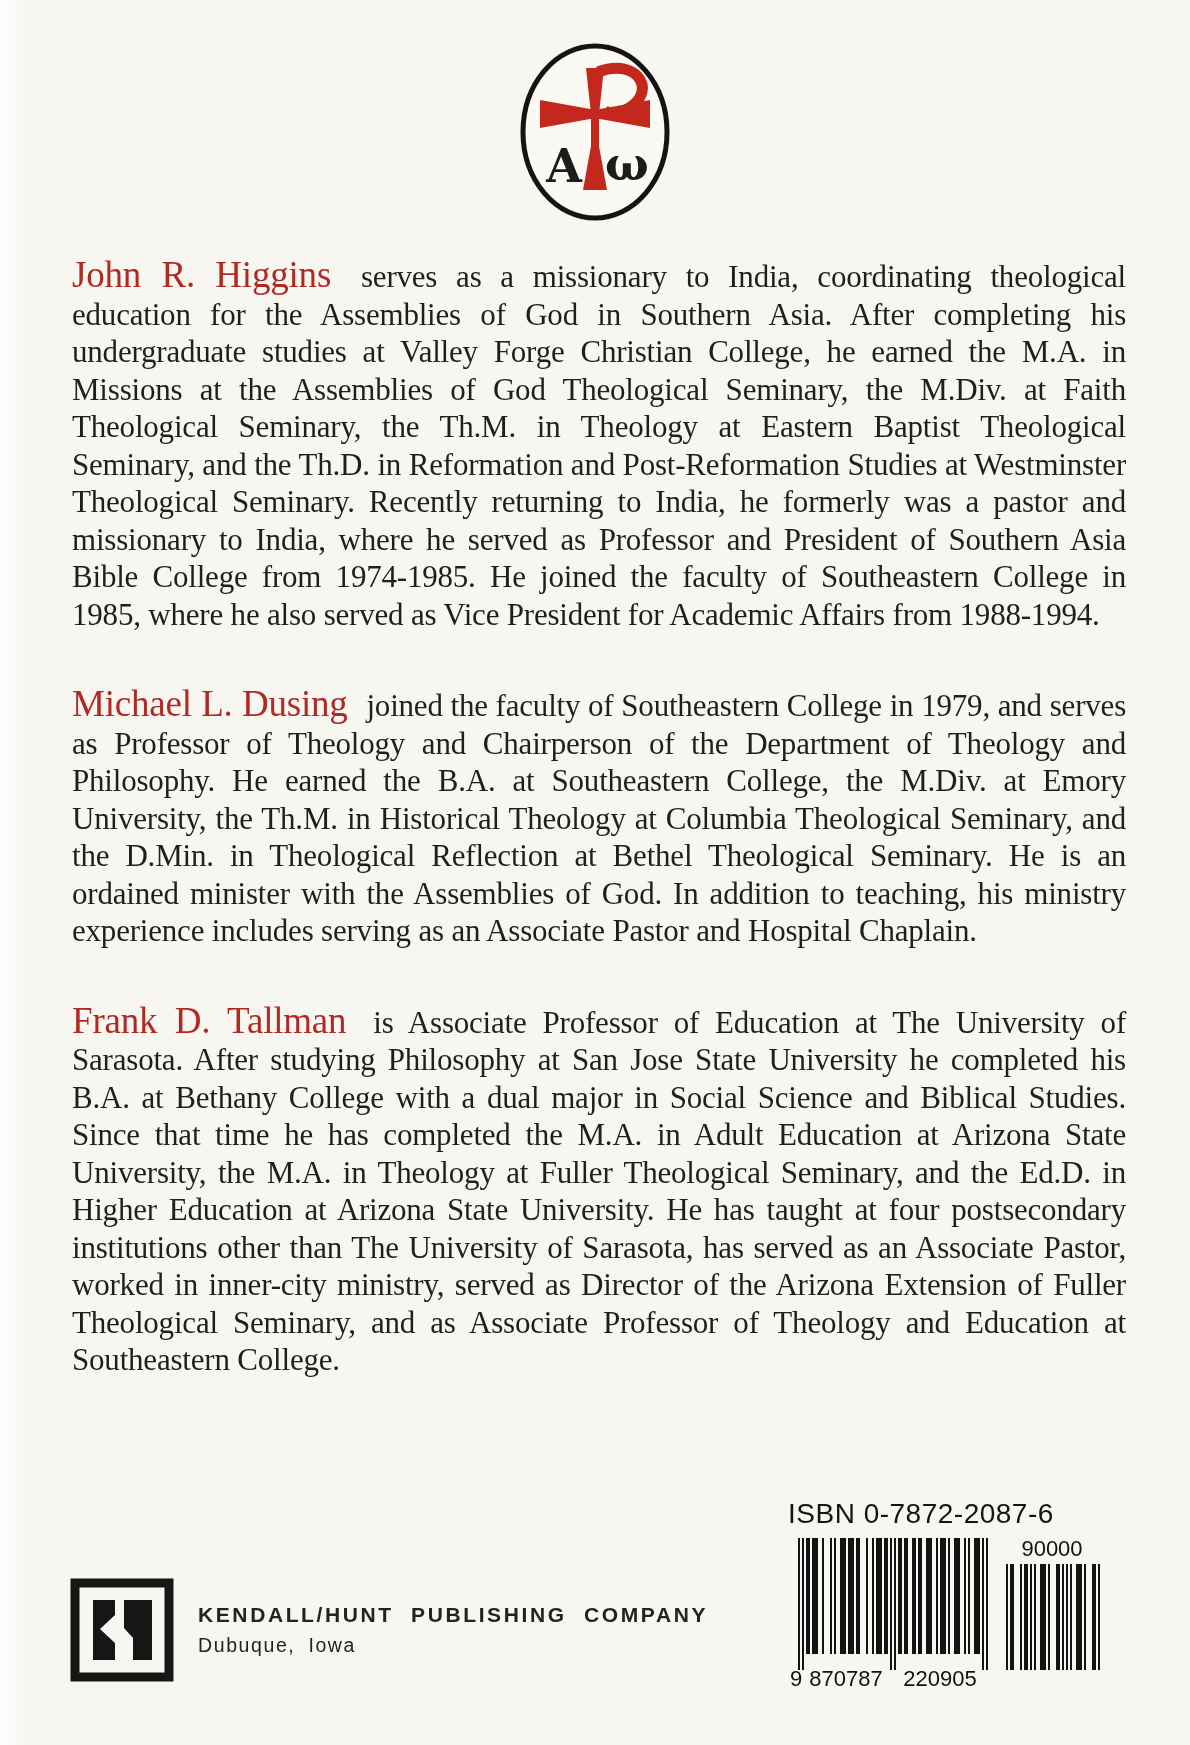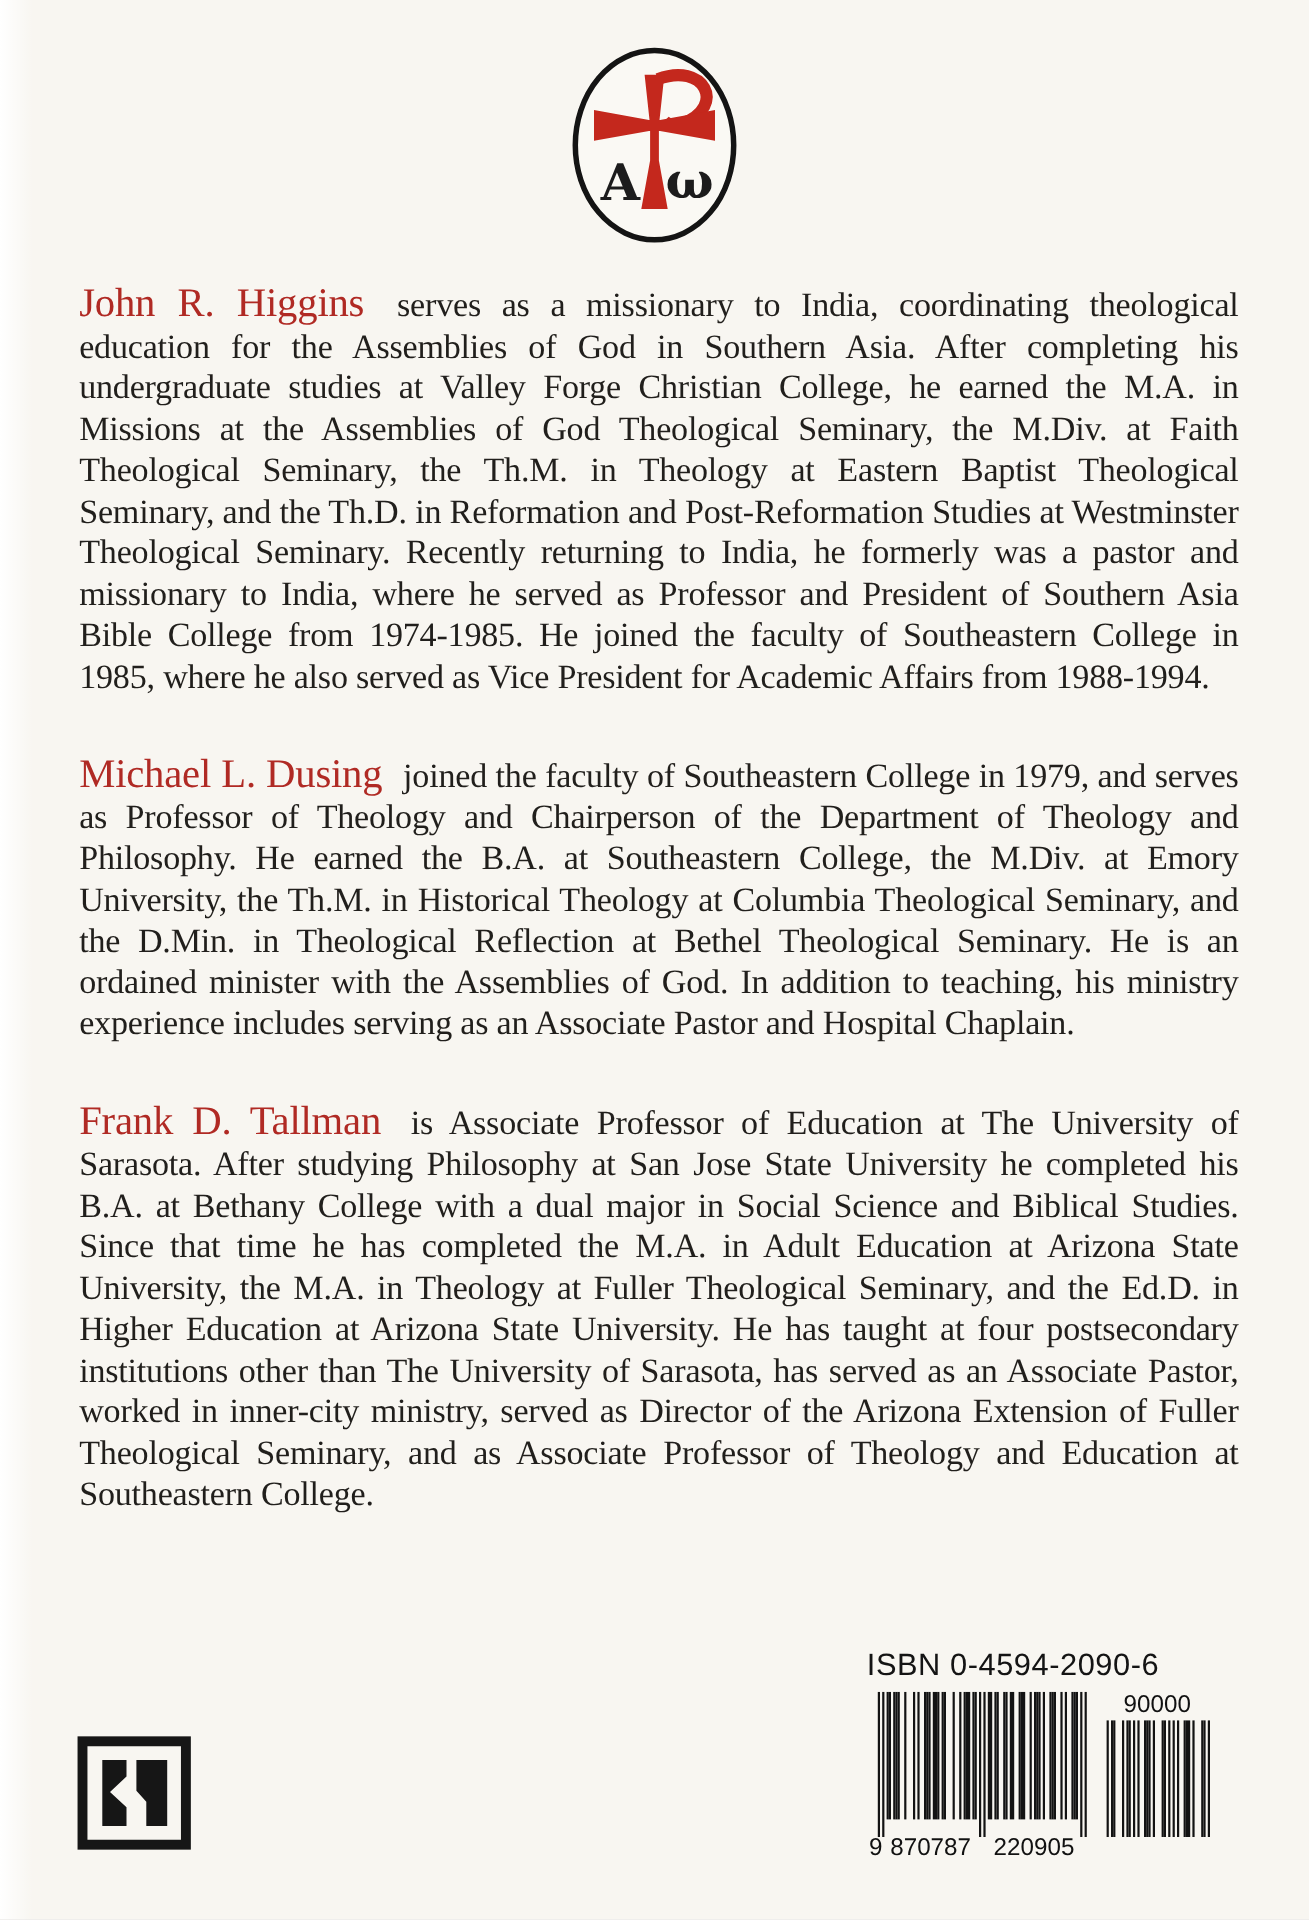--- a/index.html
+++ b/index.html
@@ -74,21 +74,21 @@
       <span class="author-name">Michael L. Dusing</span>
       <span>joined the faculty of Southeastern College in 1979, and serves as Professor of Theology and Chairperson of the Department of Theology and Philosophy.  He earned the B.A. at Southeastern College, the M.Div. at Emory University, the Th.M. in Historical Theology at Columbia Theological Seminary, and the D.Min. in Theological Reflection at Bethel Theological Seminary.  He is an ordained minister with the Assemblies of God.  In addition to teaching, his ministry experience includes serving as an Associate Pastor and Hospital Chaplain.</span>
     </p>
     <p class="bio">
       <span class="author-name">Frank D. Tallman</span>
       <span>is Associate Professor of Education at The University of Sarasota.  After studying Philosophy at San Jose State University he completed his B.A. at Bethany College with a dual major in Social Science and Biblical Studies.  Since that time he has completed the M.A. in Adult Education at Arizona State University, the M.A. in Theology at Fuller Theological Seminary, and the Ed.D. in Higher Education at Arizona State University.  He has taught at four postsecondary institutions other than The University of Sarasota, has served as an Associate Pastor, worked in inner-city ministry, served as Director of the Arizona Extension of Fuller Theological Seminary, and as Associate Professor of Theology and Education at Southeastern College.</span>
     </p>
   </div>
 
   <div class="isbn-block">
-    <div class="isbn-label">ISBN 0-4594-2090-6</div>
+    <div class="isbn-label">ISBN 0-7872-2087-6</div>
     <svg width="320" height="152" viewBox="0 0 320 152" aria-hidden="true">
       <g id="bc-main" fill="#131313">
           <rect x="10" y="0" width="2" height="132"></rect>
           <rect x="14" y="0" width="2" height="132"></rect>
           <rect x="18" y="0" width="2" height="116"></rect>
           <rect x="20" y="0" width="2" height="116"></rect>
           <rect x="24" y="0" width="2" height="116"></rect>
           <rect x="26" y="0" width="2" height="116"></rect>
           <rect x="28" y="0" width="2" height="116"></rect>
           <rect x="34" y="0" width="2" height="116"></rect>
@@ -170,15 +170,19 @@
       <text class="bc-text" x="264" y="18" text-anchor="middle">90000</text>
     </svg>
   </div>
 
   <div class="publisher">
     <svg width="104" height="104" viewBox="0 0 104 104" aria-hidden="true">
       <rect x="5" y="5" width="94" height="94" fill="none" stroke="#161616" stroke-width="9"></rect>
       <polygon points="23,22 45,22 45,37 30,51 45,65 45,82 23,82" fill="#161616"></polygon>
       <polygon points="54,22 82,22 82,82 63,82 63,60 54,50" fill="#161616"></polygon>
     </svg>
+    <div class="pub-text">
+      <div class="pub-name">KENDALL/HUNT PUBLISHING COMPANY</div>
+      <div class="pub-loc">Dubuque,  Iowa</div>
+    </div>
   </div>
 
 </div>
 
 </body></html>

